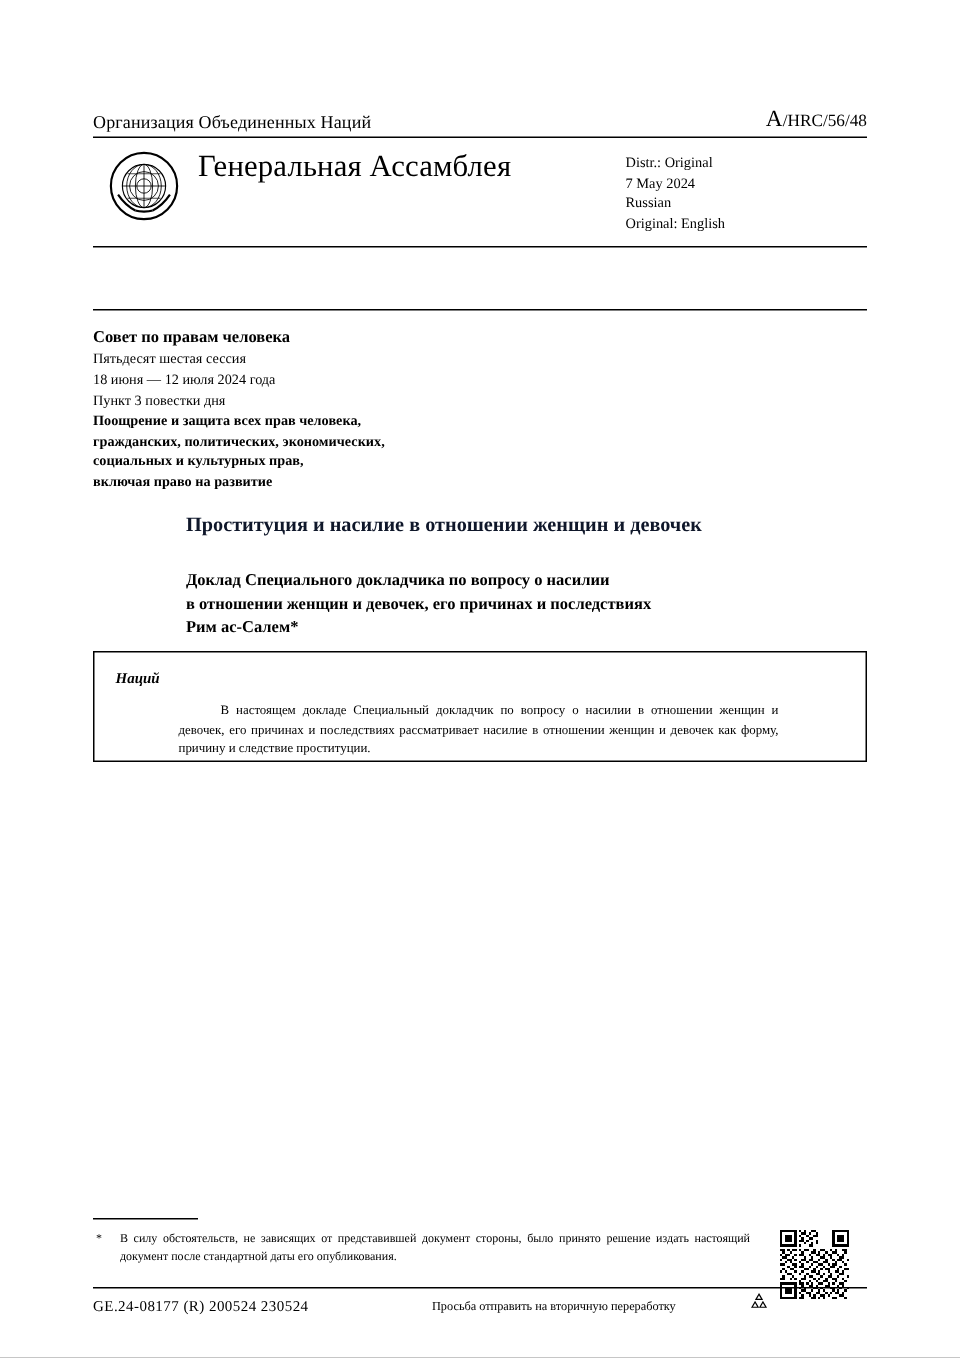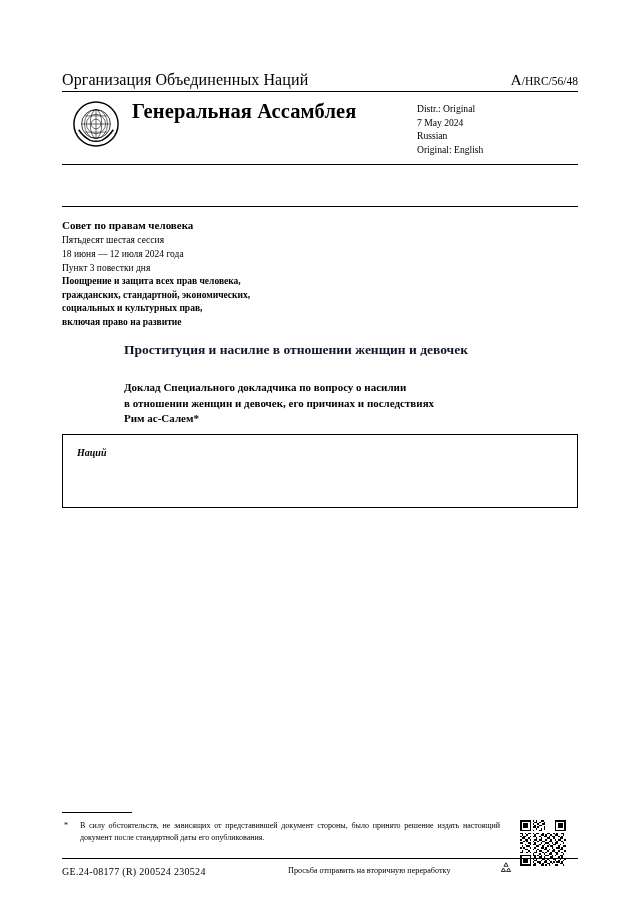--- a/index.html
+++ b/index.html
@@ -34,21 +34,21 @@
     top: 30px;
     width: 516px;
   }
   .org-row {
     display: flex;
     align-items: flex-end;
     justify-content: space-between;
     padding-bottom: 2px;
   }
   .org-name {
-    font-size: 16px;
+    font-size: 12px;
     letter-spacing: 0.1px;
     color: #000;
   }
   .doc-symbol {
     font-size: 11.5px;
     color: #000;
     white-space: nowrap;
     margin-top: 41px;
   }
   .doc-symbol .big {
@@ -75,21 +75,21 @@
     left: 10px;
     top: 8px;
     width: 48px;
     height: 48px;
   }
   .ga-title {
     position: absolute;
     left: 70px;
     top: 8px;
     font-size: 20.5px;
-    font-weight: bold;
+    font-weight: normal;
     color: #000;
     letter-spacing: 0.1px;
   }
   .distr {
     position: absolute;
     left: 355px;
     top: 10px;
     font-size: 9.6px;
     line-height: 13.5px;
     color: #000;
@@ -297,35 +297,36 @@
     </div>
 
     <div class="sep-rule"></div>
 
     <div class="session-block">
       <div class="l1">Совет по правам человека</div>
       <div class="l2">Пятьдесят шестая сессия</div>
       <div class="l3">18 июня — 12 июля 2024 года</div>
       <div class="l4">Пункт 3 повестки дня</div>
       <div class="agenda">Поощрение и защита всех прав человека,</div>
-      <div class="agenda">гражданских, стандартной, экономических,</div>
+      <div class="agenda">гражданских, политических, экономических,</div>
       <div class="agenda">социальных и культурных прав,</div>
       <div class="agenda">включая право на развитие</div>
     </div>
 
     <div class="main-title">Проституция и насилие в отношении женщин и девочек</div>
 
     <div class="subtitle">
       <div>Доклад Специального докладчика по вопросу о насилии</div>
       <div>в отношении женщин и девочек, его причинах и последствиях</div>
       <div class="author">Рим ас-Салем*</div>
     </div>
 
     <div class="summary-box">
       <div class="summary-label">Наций</div>
+      <div class="summary-text">В настоящем докладе Специальный докладчик по вопросу о насилии в отношении женщин и девочек, его причинах и последствиях рассматривает насилие в отношении женщин и девочек как форму, причину и следствие проституции.</div>
     </div>
 
     <div class="footnote-rule"></div>
     <div class="footnote">
       <span class="star">*</span>
       <span>В силу обстоятельств, не зависящих от представившей документ стороны, было принято решение издать настоящий документ после стандартной даты его опубликования.</span>
     </div>
 
     <div class="qr">
       <svg viewBox="0 0 29 29" width="46" height="46" shape-rendering="crispEdges" aria-hidden="true">

